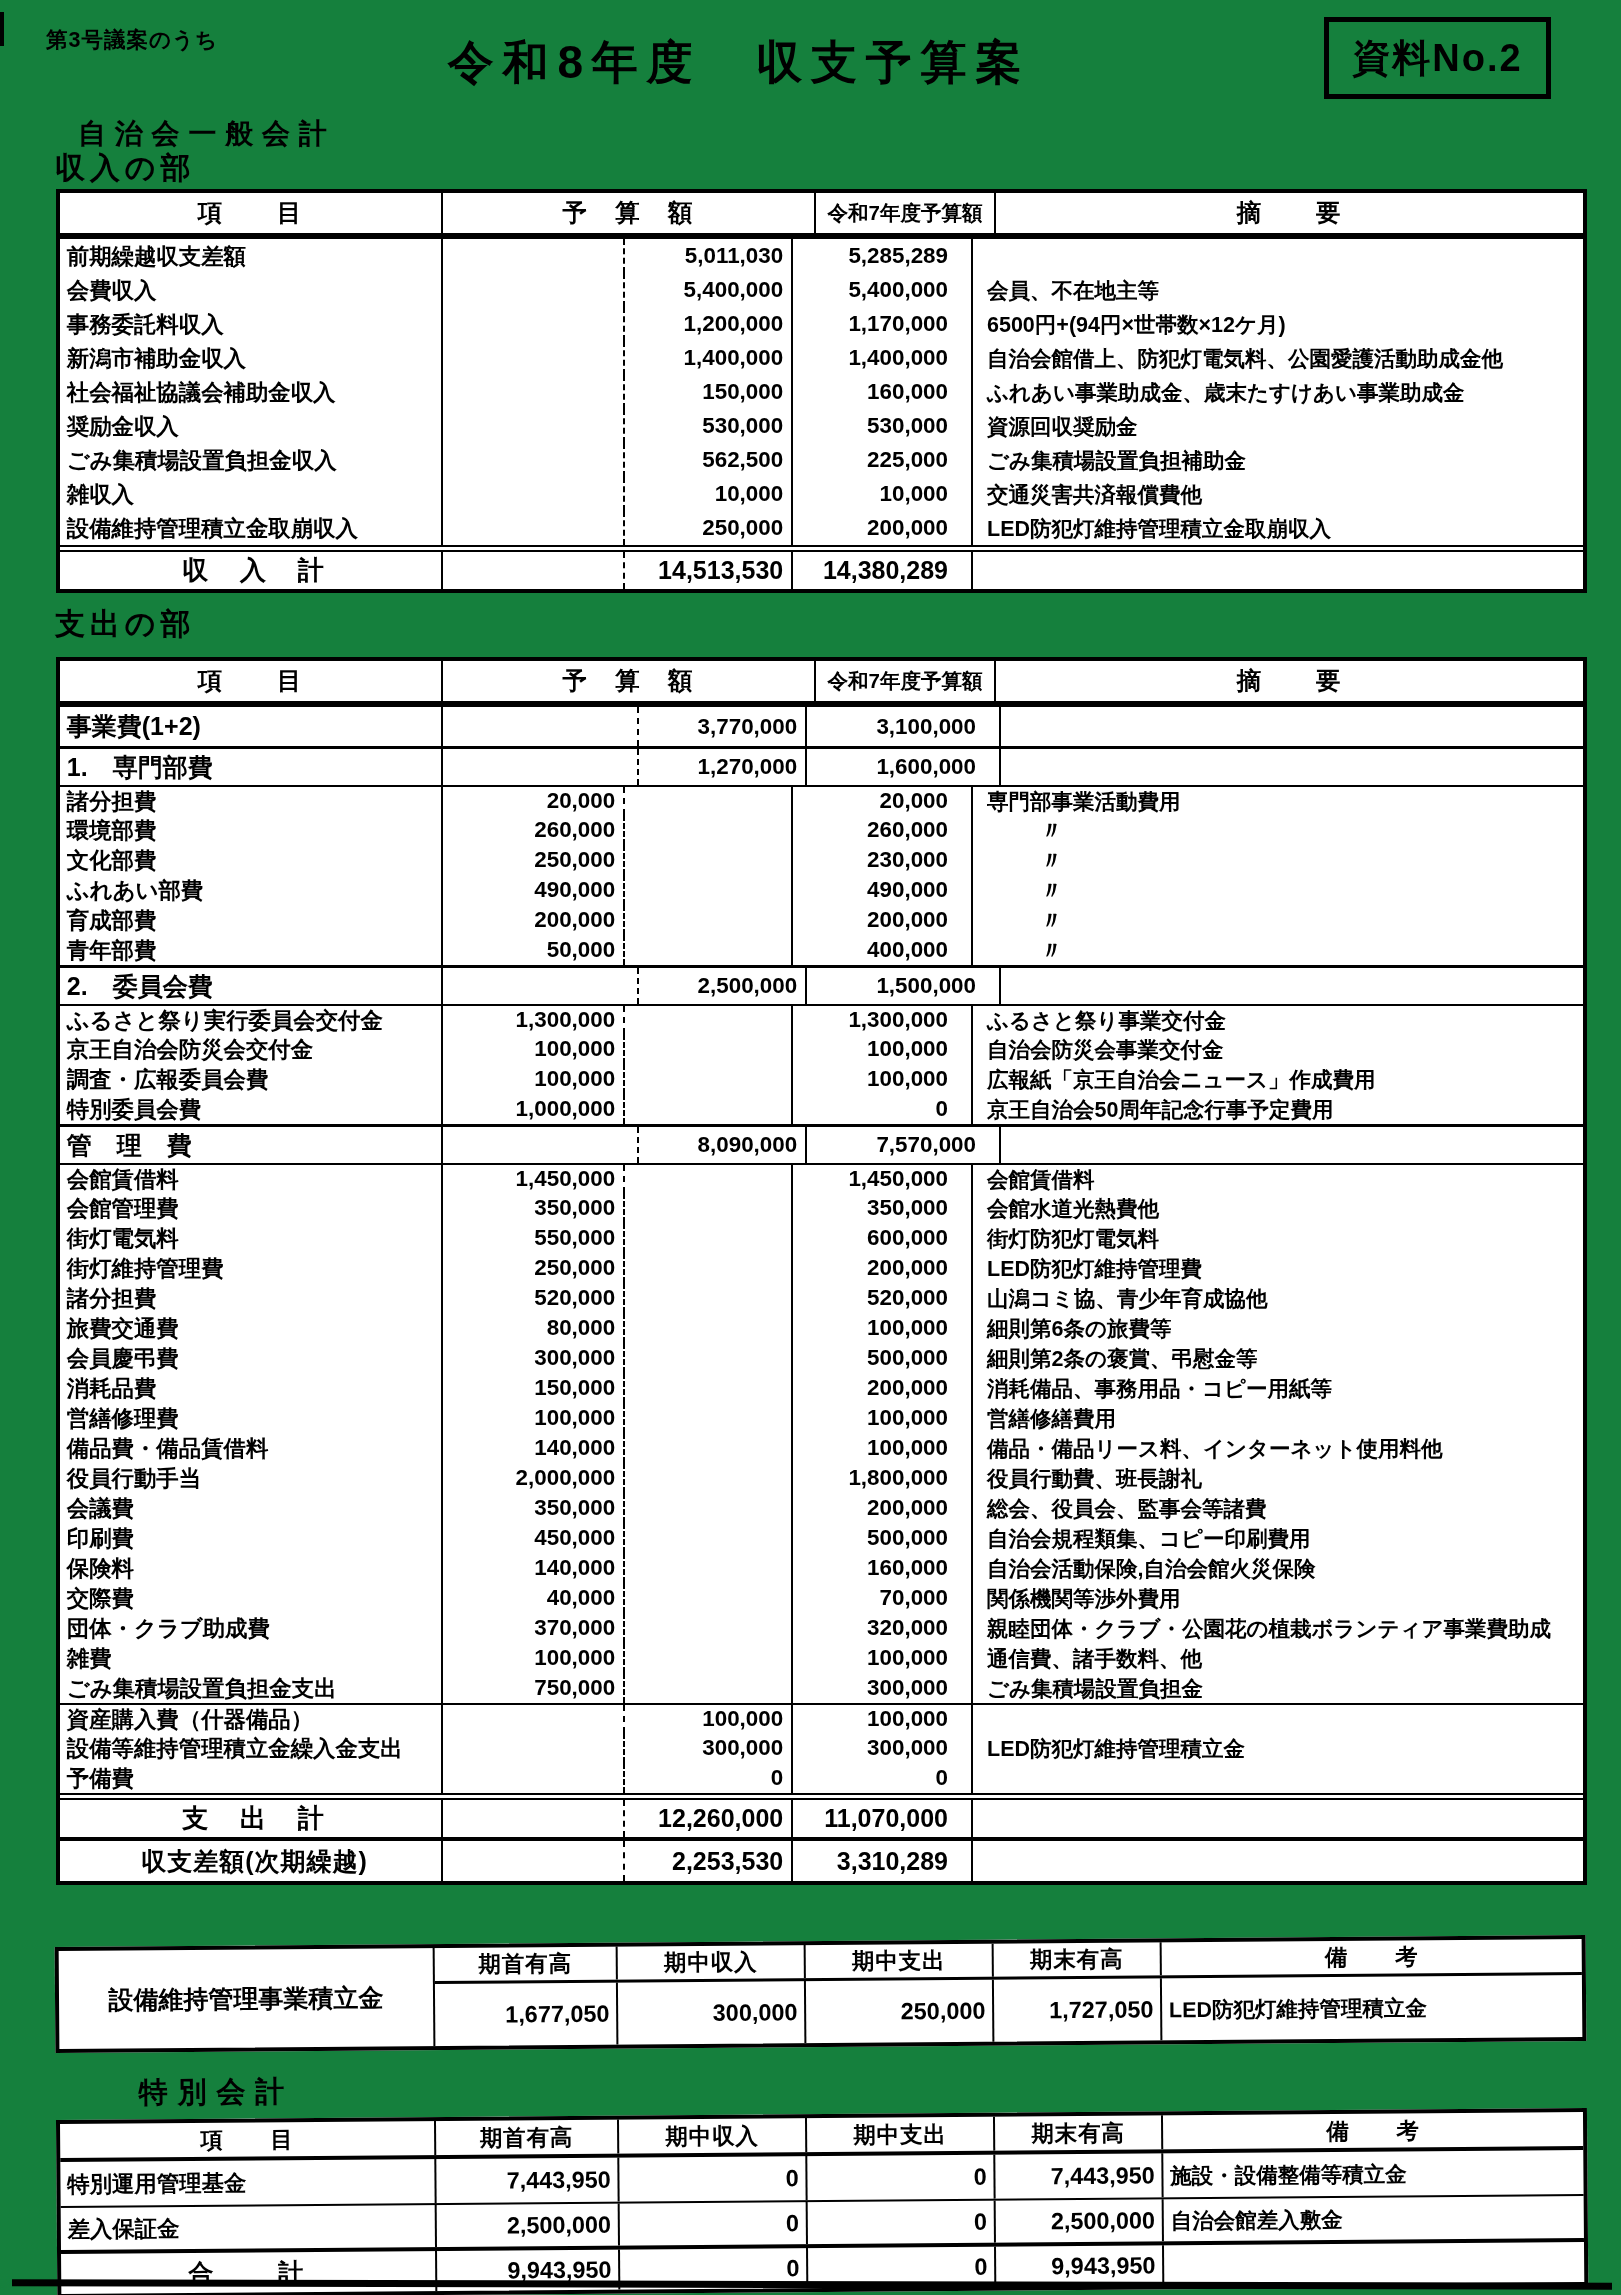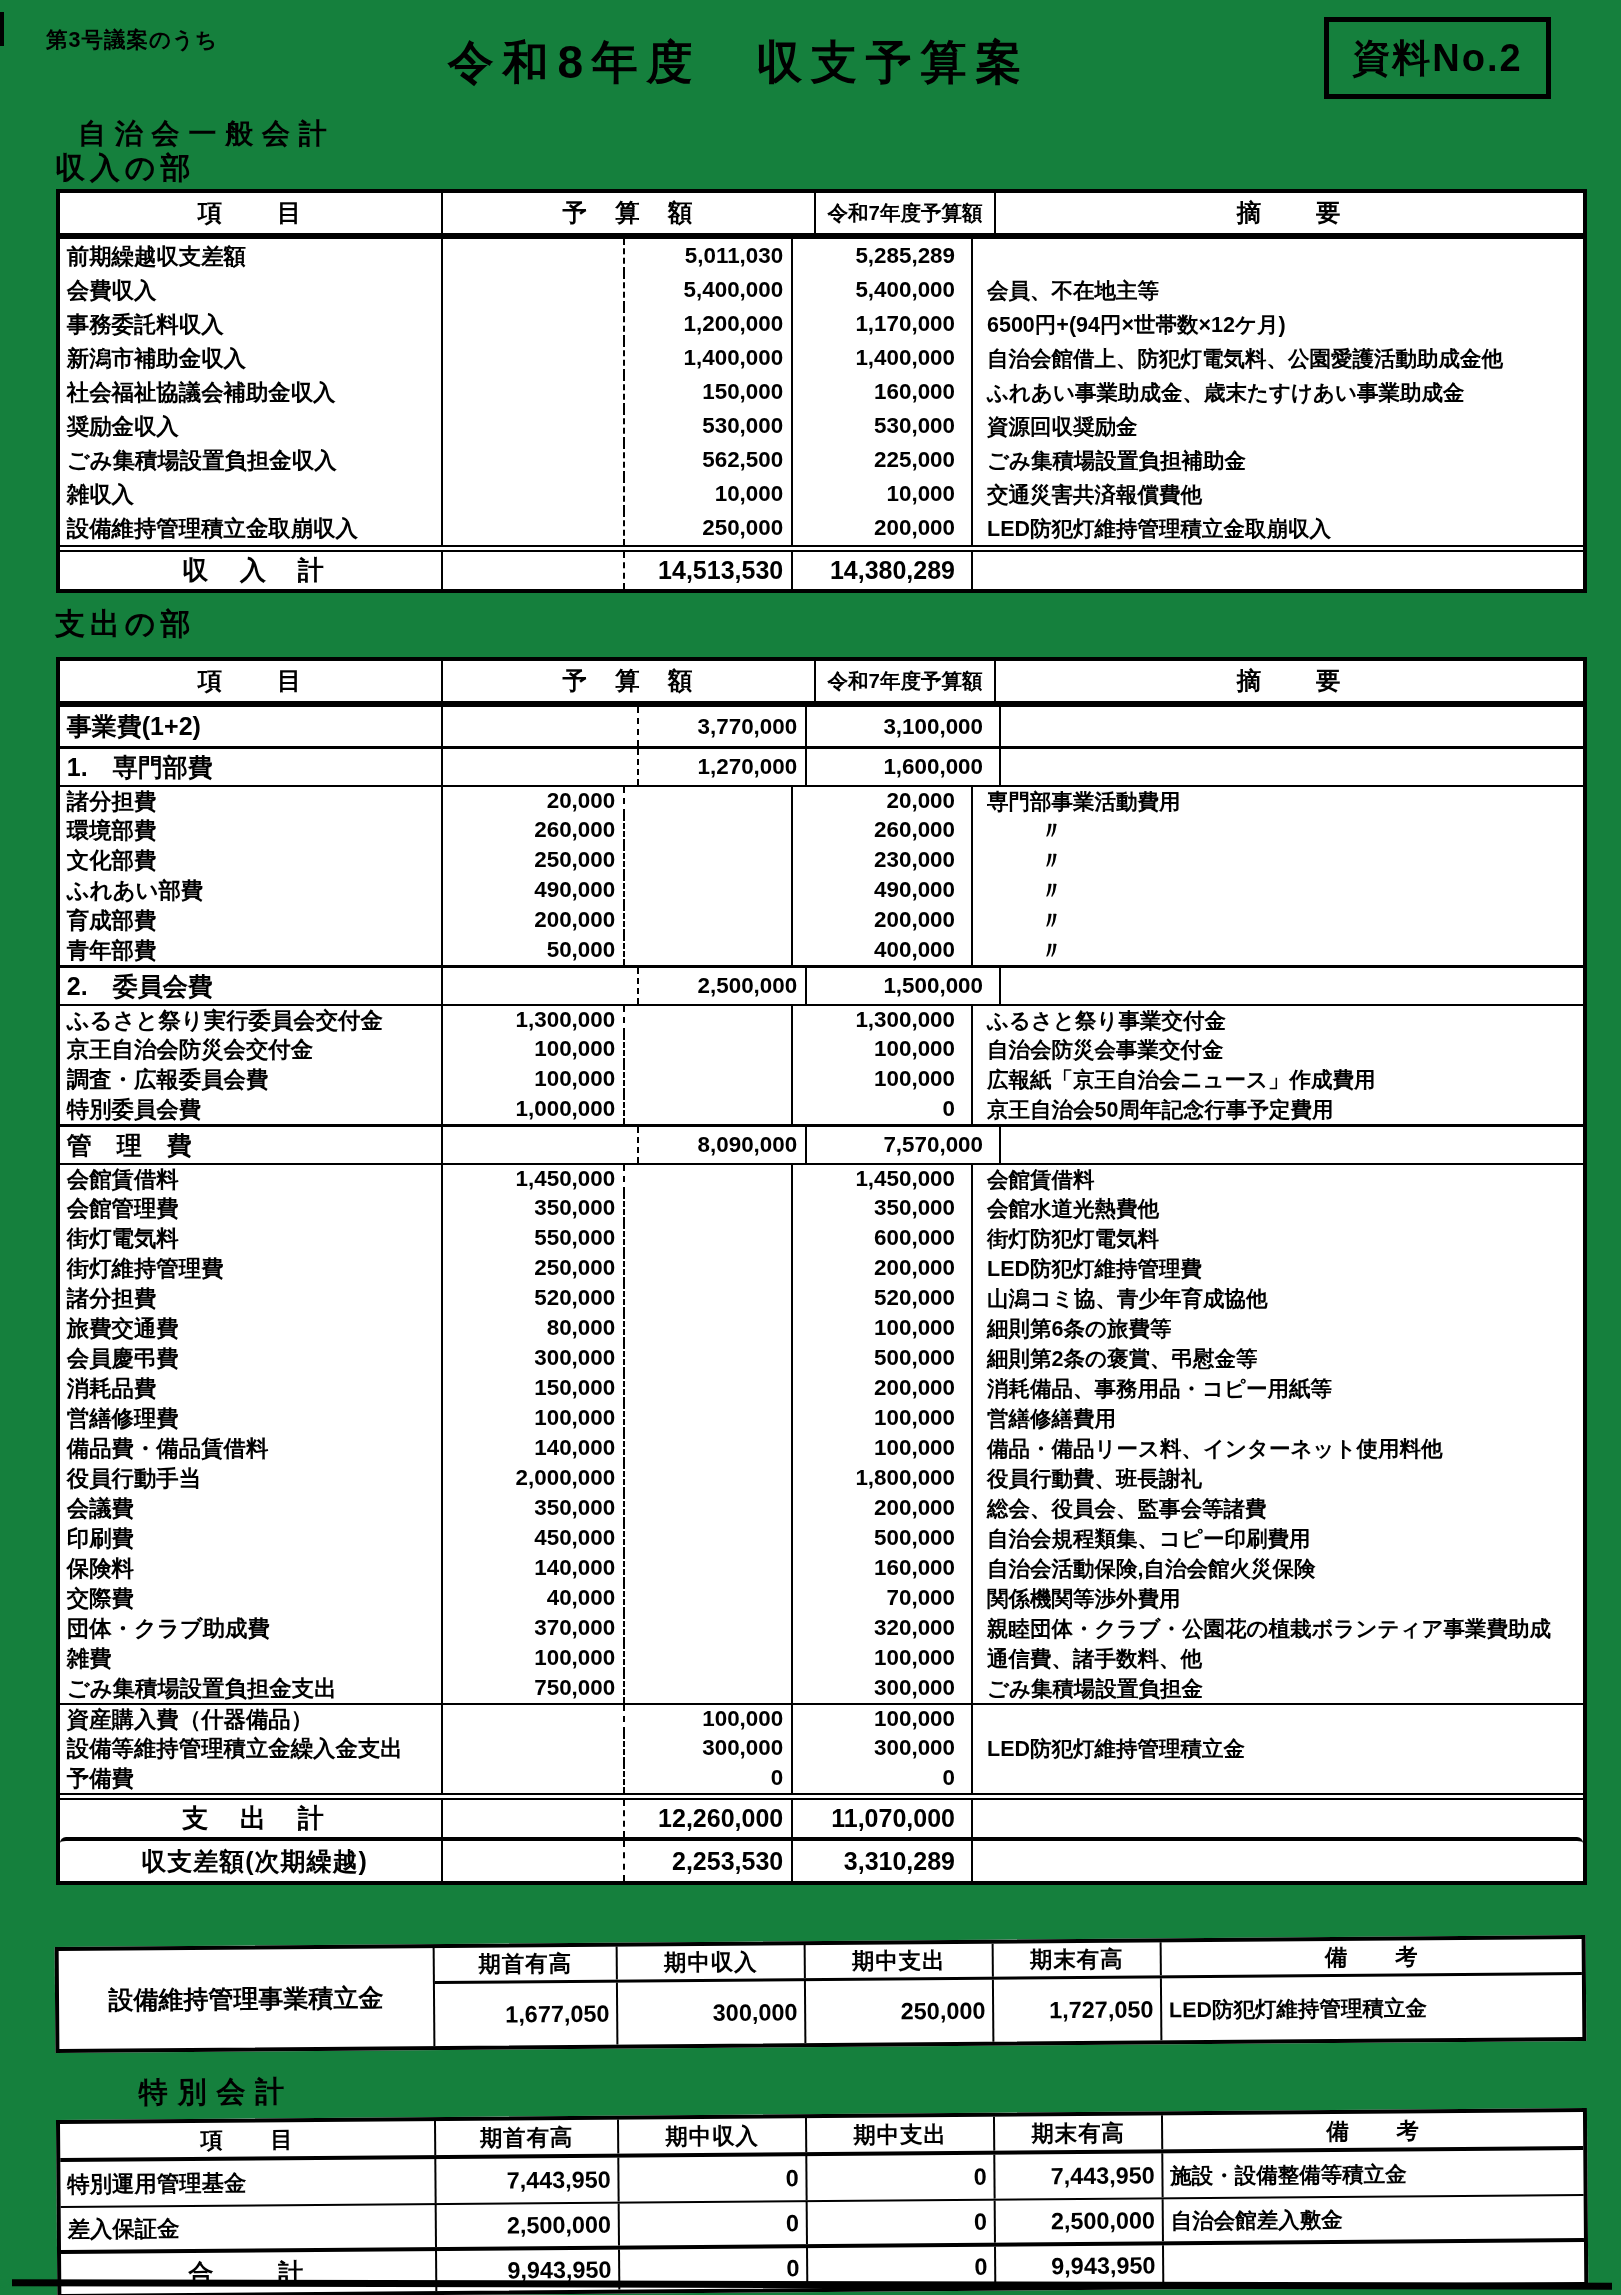--- a/index.html
+++ b/index.html
@@ -25,29 +25,29 @@
   .col-budget{ width:373px; border-right:2px solid #000; }
   .col-prev{ width:180px; border-right:2px solid #000; font-size:20.5px !important; letter-spacing:0 !important; }
   .col-rem{ flex:1; }
 
   .trow{ display:flex; height:34px; align-items:stretch; }
   #expense-table .trow{ height:30px; }
   .c-item{ width:383px; border-right:2px solid #000; font-size:22.4px; padding-left:6.8px; display:flex; align-items:center; white-space:nowrap; overflow:hidden; }
   .c-budget{ width:350px; border-right:2px solid #000; display:flex; align-items:stretch; }
   .c-budget .bl{ width:180px; display:flex; align-items:center; justify-content:flex-end; padding-right:7.8px; font-size:22.4px; }
   .c-budget .br{ flex:1; border-left:2px dashed #000; display:flex; align-items:center; justify-content:flex-end; padding-right:7.8px; font-size:22.4px; }
-  .c-prev{ width:180px; border-right:2px solid #000; display:flex; align-items:center; justify-content:flex-end; padding-right:16px; font-size:22.4px; }
+  .c-prev{ width:180px; border-right:2px solid #000; display:flex; align-items:center; justify-content:flex-end; padding-right:23px; font-size:22.4px; }
   .c-rem{ flex:1; display:flex; align-items:center; padding-left:14px; font-size:21.5px; white-space:nowrap; overflow:hidden; }
   .c-rem.ditto{ padding-left:66px; font-size:25px; }
 
   .k-group{ height:39px !important; border-top:3.9px solid #000;gap:14px; }
   .k-group .c-item{ font-size:25px; }
   .k-sep{ border-top:2px solid #000; }
   .k-total{ height:44px !important; border-top:7.8px double #000; }
-  .k-balance{ height:44px !important; border-top:4.9px solid #000;border-radius:6px; }
+  .k-balance{ height:44px !important; border-top:4.9px solid #000; }
   .k-total .c-item,.k-balance .c-item{ justify-content:center; padding-left:8px; font-size:26px; letter-spacing:2.9px; }
   .k-balance .c-item{ font-size:25px; letter-spacing:1px; }
   .k-total .br,.k-balance .br,.k-total .c-prev,.k-balance .c-prev{ font-size:25px; }
   .tbody .trow:first-child{ border-top:0 !important; }
 
   .bottom{ position:absolute; left:56px; top:1947px; width:1531px; transform:rotate(-0.45deg); transform-origin:0 50%; }
   .rtable{ display:flex; border:4.4px solid #000; background:#fff; }
   .r-label{ width:376px; border-right:2px solid #000; display:flex; align-items:center; justify-content:center; font-size:25px; }
   .r-main{ flex:1; display:flex; flex-direction:column; }
   .r-head{ display:flex; height:36px; border-bottom:3.9px solid #000; }

